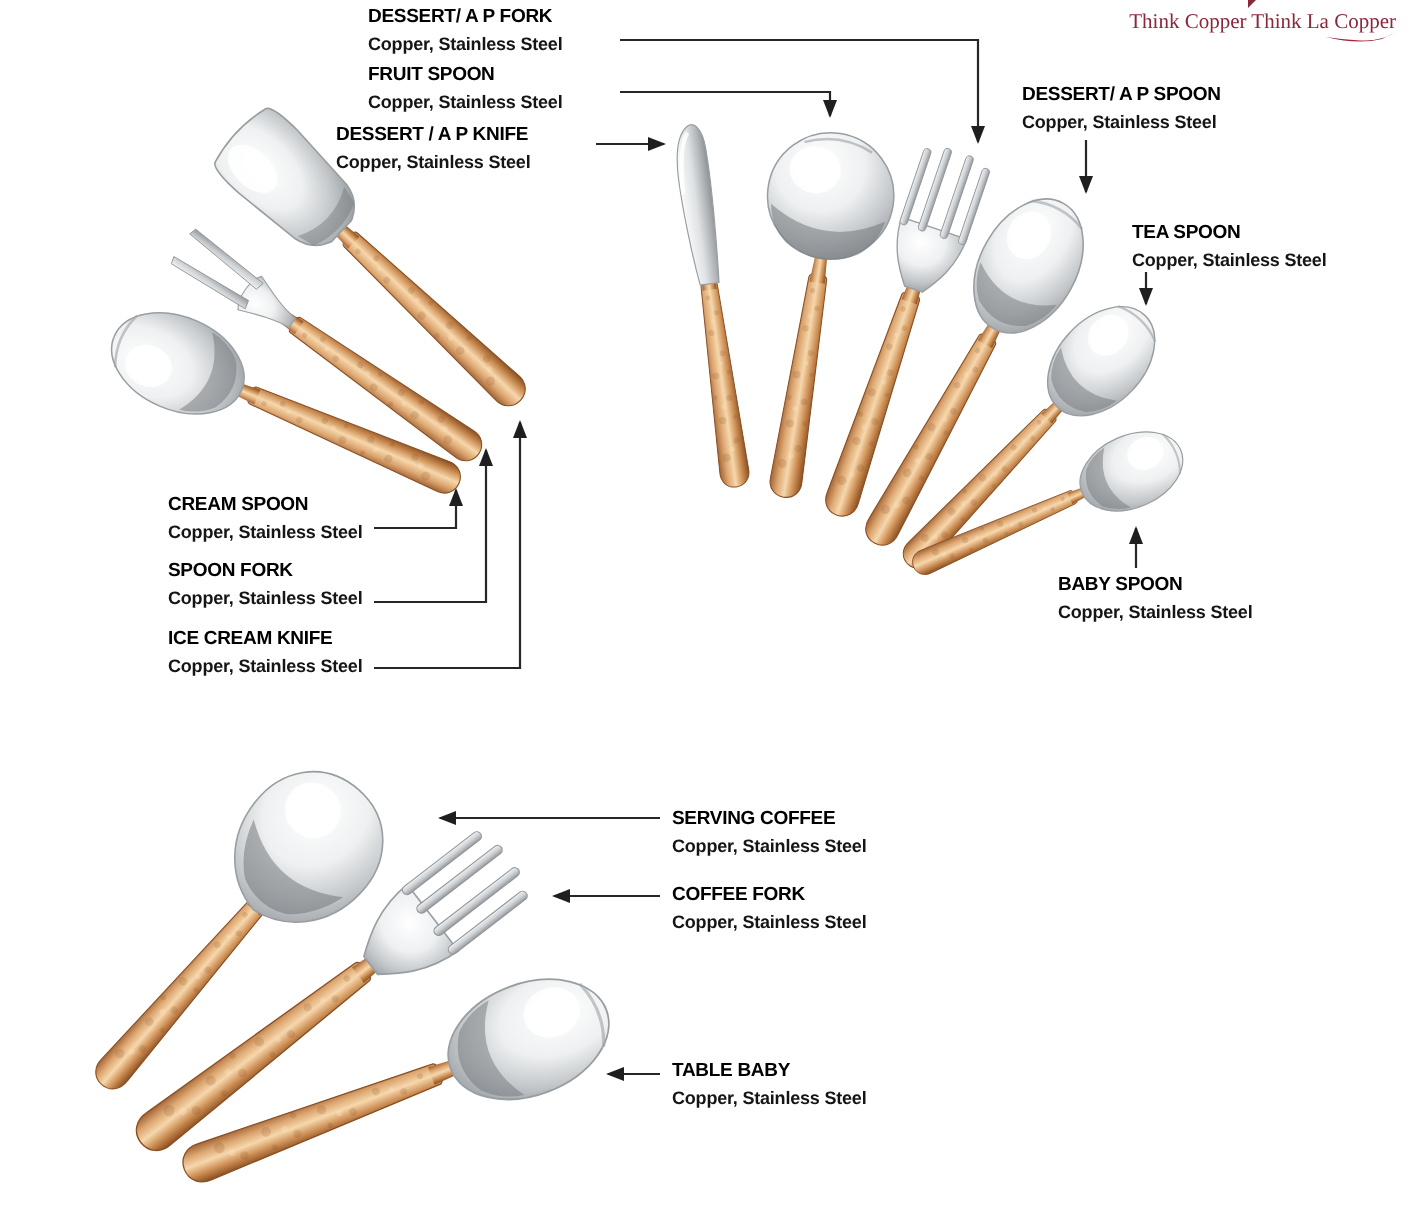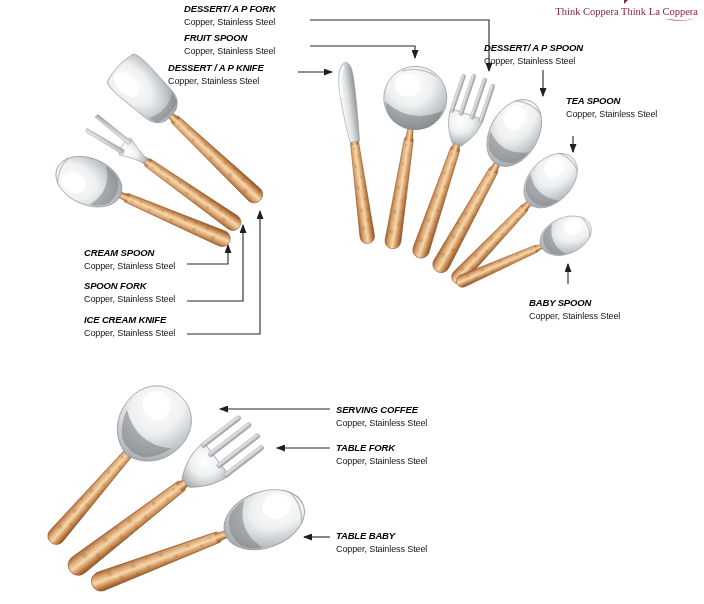--- a/index.html
+++ b/index.html
@@ -2,22 +2,22 @@
 <html style="--brand-red: #8a2738; --line-color: #262626; --copper-light: #f6d7ac; --copper-mid: #d49a63; --copper-dark: #8a4d20; --steel-light: #f2f4f5; --steel-dark: #83878b;"><head>
 <meta charset="utf-8">
 <style>
   html,body{margin:0;padding:0;background:#fff;}
   body{width:704px;height:604px;position:relative;overflow:hidden;
        font-family:"Liberation Sans",sans-serif;}
   .stage{position:absolute;inset:0;}
   svg.art{position:absolute;left:0;top:0;}
   .ll{fill:none;stroke:var(--line-color,#262626);stroke-width:1.1;}
   .label{position:absolute;white-space:nowrap;}
-  .label .t{font-size:9.5px;font-weight:700;color:#000;line-height:14px;letter-spacing:-0.15px;font-style:italic;}
-  .label .m{font-size:9px;font-weight:400;color:#151515;line-height:13px;letter-spacing:-0.1px;}
+  .label .t{font-size:9.5px;font-weight:700;color:#000;line-height:14px;letter-spacing:-0.15px;}
+  .label .m{font-size:9px;font-weight:700;color:#151515;line-height:13px;letter-spacing:-0.1px;}
   .brand{position:absolute;top:6px;right:6px;color:var(--brand-red,#8a2738);
          font-family:"Liberation Serif",serif;font-size:10.5px;line-height:12px;}
   .brand .swoosh{position:absolute;right:-1px;bottom:-5px;}
   .brand-mark{position:absolute;left:624px;top:0;width:0;height:0;
 rder-left:4px solid transparent;border-right:4px solid transparent;
               border-top:4px solid var(--brand-red,#8a2738);}
 </style>
 </head>
 <body>
 
@@ -168,58 +168,58 @@
     <div class="m">Copper, Stainless Steel</div>
   </div>
   <div class="label" style="left:184px;top:31px">
     <div class="t">FRUIT SPOON</div>
     <div class="m">Copper, Stainless Steel</div>
   </div>
   <div class="label" style="left:168px;top:61px">
     <div class="t">DESSERT / A P KNIFE</div>
     <div class="m">Copper, Stainless Steel</div>
   </div>
-  <div class="label" style="left:484px;top:41px">
+  <div class="label" style="left:511px;top:41px">
     <div class="t">DESSERT/ A P SPOON</div>
     <div class="m">Copper, Stainless Steel</div>
   </div>
-  <div class="label" style="left:566px;top:94px">
+  <div class="label" style="left:566px;top:110px">
     <div class="t">TEA SPOON</div>
     <div class="m">Copper, Stainless Steel</div>
   </div>
   <div class="label" style="left:84px;top:246px">
     <div class="t">CREAM SPOON</div>
     <div class="m">Copper, Stainless Steel</div>
   </div>
   <div class="label" style="left:84px;top:279px">
     <div class="t">SPOON FORK</div>
     <div class="m">Copper, Stainless Steel</div>
   </div>
   <div class="label" style="left:84px;top:313px">
     <div class="t">ICE CREAM KNIFE</div>
     <div class="m">Copper, Stainless Steel</div>
   </div>
-  <div class="label" style="left:529px;top:296px">
+  <div class="label" style="left:529px;top:286px">
     <div class="t">BABY SPOON</div>
     <div class="m">Copper, Stainless Steel</div>
   </div>
   <div class="label" style="left:336px;top:403px">
     <div class="t">SERVING COFFEE</div>
     <div class="m">Copper, Stainless Steel</div>
   </div>
   <div class="label" style="left:336px;top:441px">
-    <div class="t">TABLE FORK</div>
+    <div class="t">COFFEE FORK</div>
     <div class="m">Copper, Stainless Steel</div>
   </div>
   <div class="label" style="left:336px;top:529px">
     <div class="t">TABLE BABY</div>
     <div class="m">Copper, Stainless Steel</div>
   </div>
 
   <div class="brand">
-    <span>Think Coppera Think La Coppera</span>
+    <span>Think Copper Think La Copper</span>
     <svg class="swoosh" width="36" height="8">
       <path d="M0,3.5 Q16,7.5 28,4.5 L35,1 Q27,6 17,5.2 Q7,4.6 0,3.5 Z" fill="#a32135"></path>
     </svg>
   </div>
   <div class="brand-mark"></div>
 
 </div>
 
 </body></html>

